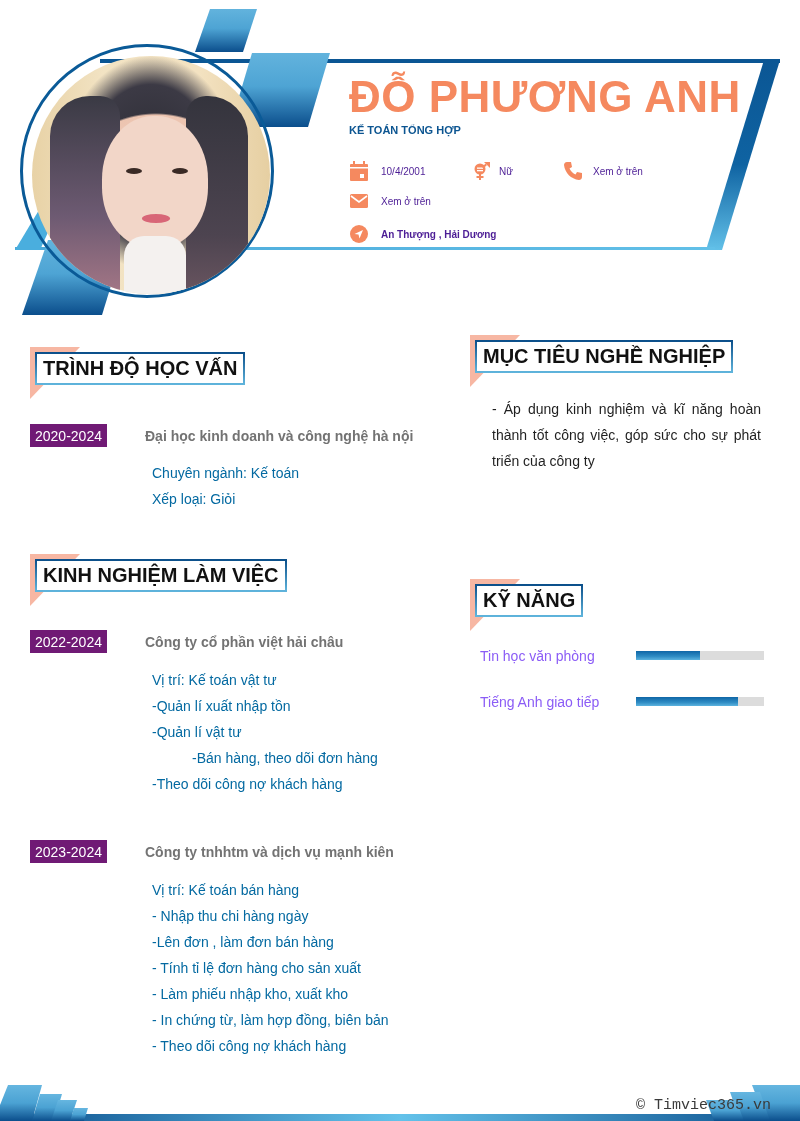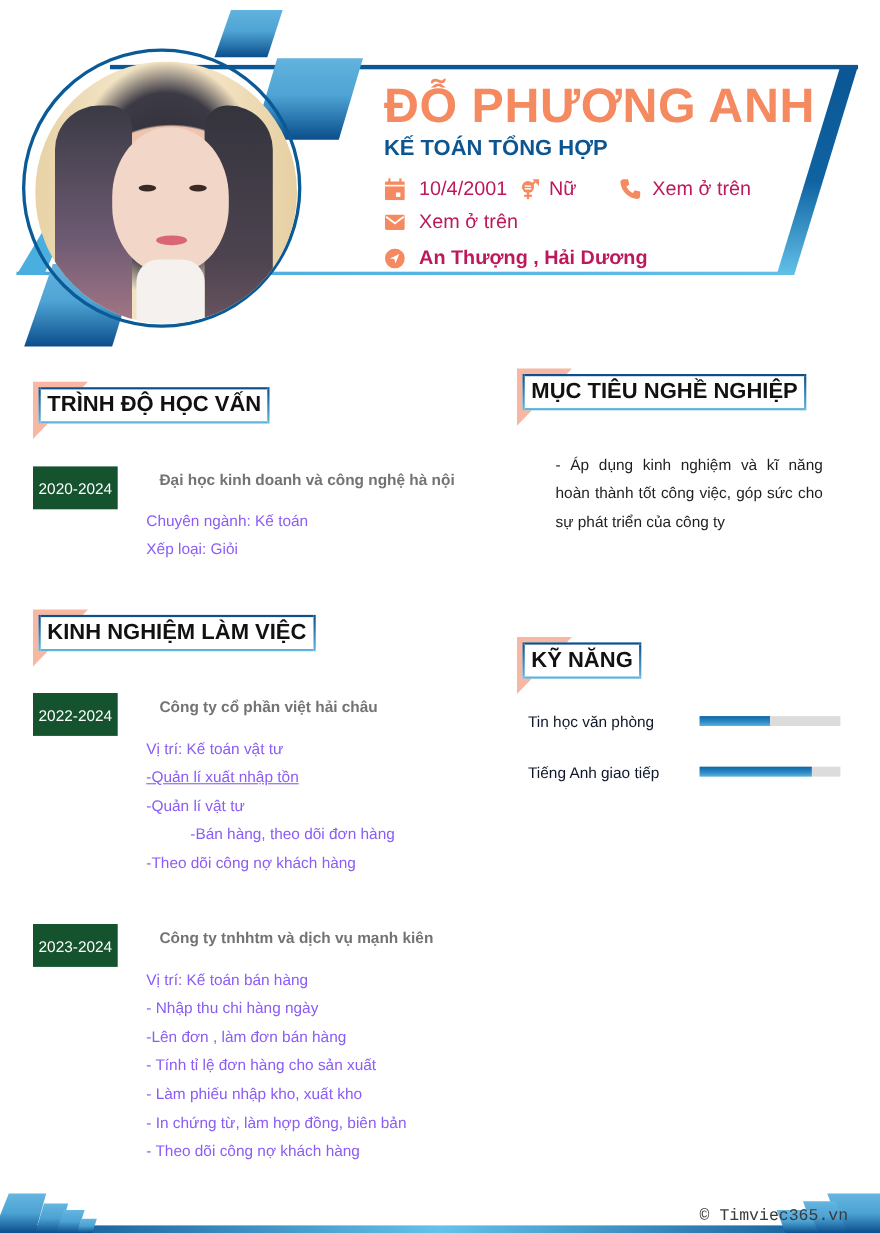--- a/index.html
+++ b/index.html
@@ -12,40 +12,40 @@
                 radial-gradient(ellipse 48% 60% at 50% 45%, #2b2b33 0%, #3c3a45 55%, rgba(60,58,69,0) 75%),
                 linear-gradient(90deg, #e8d2a6 0%, #f2e3c3 30%, #f3e2c1 70%, #e6cfa2 100%); }
   .photo .hair-l { position:absolute; left:18px; top:40px; width:70px; height:200px; border-radius: 40px 20px 0 0; background: linear-gradient(180deg,#3a3a44 0%, #6d5a72 60%, #a57786 100%); }
   .photo .hair-r { position:absolute; right:22px; top:40px; width:62px; height:200px; border-radius: 20px 40px 0 0; background: linear-gradient(180deg,#34343d 0%, #4d4450 70%, #6a5560 100%); }
   .photo .face { position:absolute; left:70px; top:60px; width:106px; height:132px; border-radius: 48% 48% 46% 46%; background: #f2d6c8; }
   .photo .neck { position:absolute; left:92px; top:180px; width:62px; height:60px; background:#f4f1ef; border-radius: 20px 20px 0 0; }
   .photo .eye { position:absolute; top:112px; width:16px; height:6px; border-radius:50%; background:#3a2a25; }
   .photo .lip { position:absolute; left:110px; top:158px; width:28px; height:9px; border-radius:50%; background:#d86677; }
 
   .name { position: absolute; left: 349px; top: 72px; font-size: 44px; font-weight: bold; color: #f5895f; letter-spacing: 0.5px; }
-  .job { position: absolute; left: 349px; top: 124px; font-size: 20px; font-weight: bold; color: #0c5591; }
-  .info-row { position: absolute; display: flex; align-items: center; font-size: 18px; color: #be185d; }
+  .job { position: absolute; left: 349px; top: 124px; font-size: 11px; font-weight: bold; color: #0c5591; }
+  .info-row { position: absolute; display: flex; align-items: center; font-size: 10px; color: #4c1d95; }
   .info-row .ic { width: 20px; height: 20px; margin-right: 12px; display: inline-flex; align-items: center; justify-content: center; }
   .ic svg { display: block; }
 
   
   .sec { position: absolute; }
   .sec .tri { position: absolute; left: 0; top: 0; width: 0; height: 0; border-top: 52px solid #f7b7a3; border-right: 50px solid transparent; }
   .sec .box { position: absolute; left: 5px; top: 5px; padding: 0 6px; height: 33px; box-sizing: border-box; background: #fff;
     border: 2px solid; border-image: linear-gradient(180deg, #0b4f8a, #5fb4dc) 1; display: flex; align-items: center;
     font-size: 20px; font-weight: bold; color: #111; white-space: nowrap; }
 
-  .badge { position: absolute; left: 30px; width: 77px; height: 39px; background: #14532d; color: #fff; font-size: 14px; display: flex; align-items: center; justify-content: center; }
+  .badge { position: absolute; left: 30px; width: 77px; height: 23px; background: #701a75; color: #fff; font-size: 14px; display: flex; align-items: center; justify-content: center; }
   .org { position: absolute; left: 145px; font-size: 14px; font-weight: bold; color: #737373; }
-  .line { position: absolute; left: 133px; font-size: 14px; color: #8b5cf6; }
+  .line { position: absolute; left: 152px; font-size: 14px; color: #0369a1; }
 
   .obj { position: absolute; left: 489px; width: 275px; font-size: 14px; line-height: 26px; text-align: justify; color: #1f1f1f; }
-  .obj p { margin: 16px; }
-
-  .skill-label { position: absolute; left: 480px; font-size: 14px; color: #0f172a; }
+  .obj p { margin: 3px; }
+
+  .skill-label { position: absolute; left: 480px; font-size: 14px; color: #8b5cf6; }
   .skill-bar { position: absolute; left: 636px; width: 128px; height: 9px; background: #dcdcdc; }
   .skill-fill { height: 100%; background: linear-gradient(180deg, #0f66a6, #2f8cc4 60%, #5cb3df); }
 
   .footer-text { position: absolute; left: 636px; top: 1097px; font-family: "Liberation Mono", monospace; font-size: 15px; color: #3a3a3a; }
 </style>
 </head>
 <body>
 
 <svg class="deco-svg" width="800" height="330" viewBox="0 0 800 330">
   <defs>
@@ -157,21 +157,21 @@
 <div class="line" style="top:491px;">Xếp loại: Giỏi</div>
 
 <div class="sec" style="left:30px; top:554px;">
   <div class="tri"></div>
   <div class="box">KINH NGHIỆM LÀM VIỆC</div>
 </div>
 
 <div class="badge" style="top:630px;">2022-2024</div>
 <div class="org" style="top:634px;">Công ty cổ phần việt hải châu</div>
 <div class="line" style="top:672px;">Vị trí: Kế toán vật tư</div>
-<div class="line" style="top:698px;text-decoration:underline;">-Quản lí xuất nhập tồn</div>
+<div class="line" style="top:698px;">-Quản lí xuất nhập tồn</div>
 <div class="line" style="top:724px;">-Quản lí vật tư</div>
 <div class="line" style="top:750px;margin-left:40px;">-Bán hàng, theo dõi đơn hàng</div>
 <div class="line" style="top:776px;">-Theo dõi công nợ khách hàng</div>
 
 <div class="badge" style="top:840px;">2023-2024</div>
 <div class="org" style="top:844px;">Công ty tnhhtm và dịch vụ mạnh kiên</div>
 <div class="line" style="top:882px;">Vị trí: Kế toán bán hàng</div>
 <div class="line" style="top:908px;">- Nhập thu chi hàng ngày</div>
 <div class="line" style="top:934px;">-Lên đơn , làm đơn bán hàng</div>
 <div class="line" style="top:960px;">- Tính tỉ lệ đơn hàng cho sản xuất</div>

